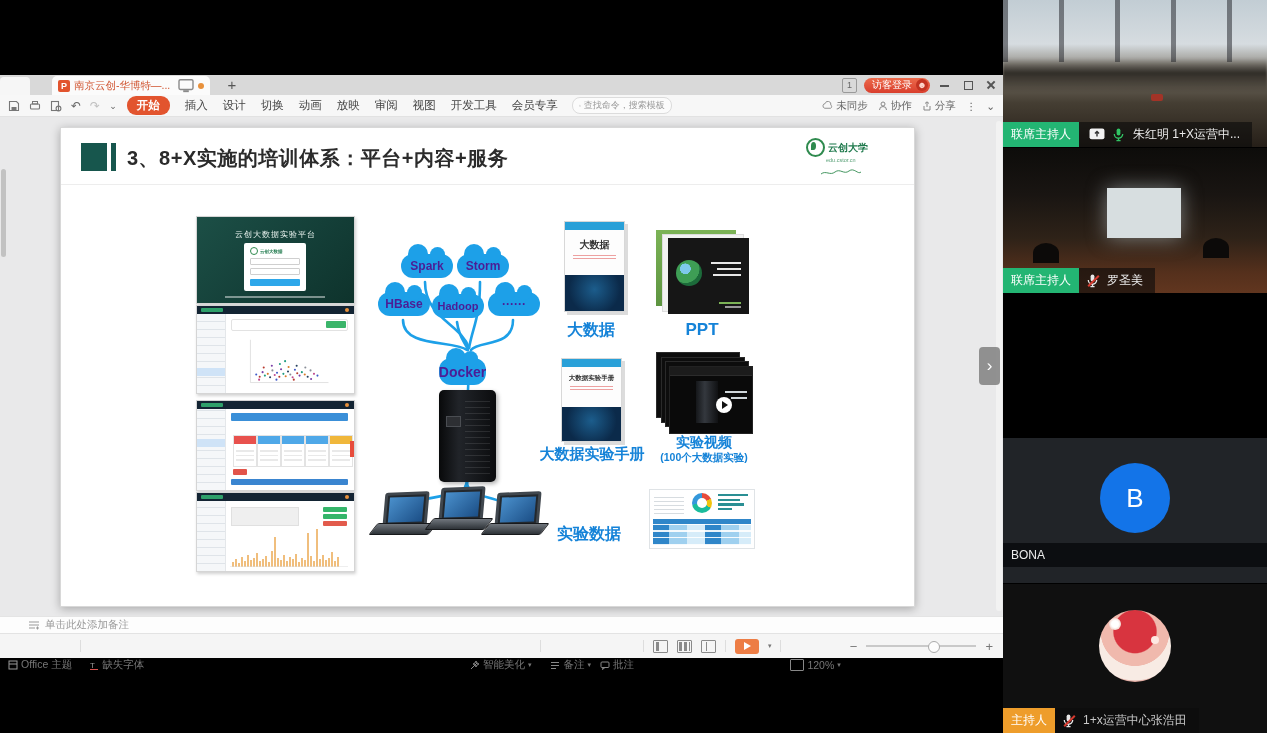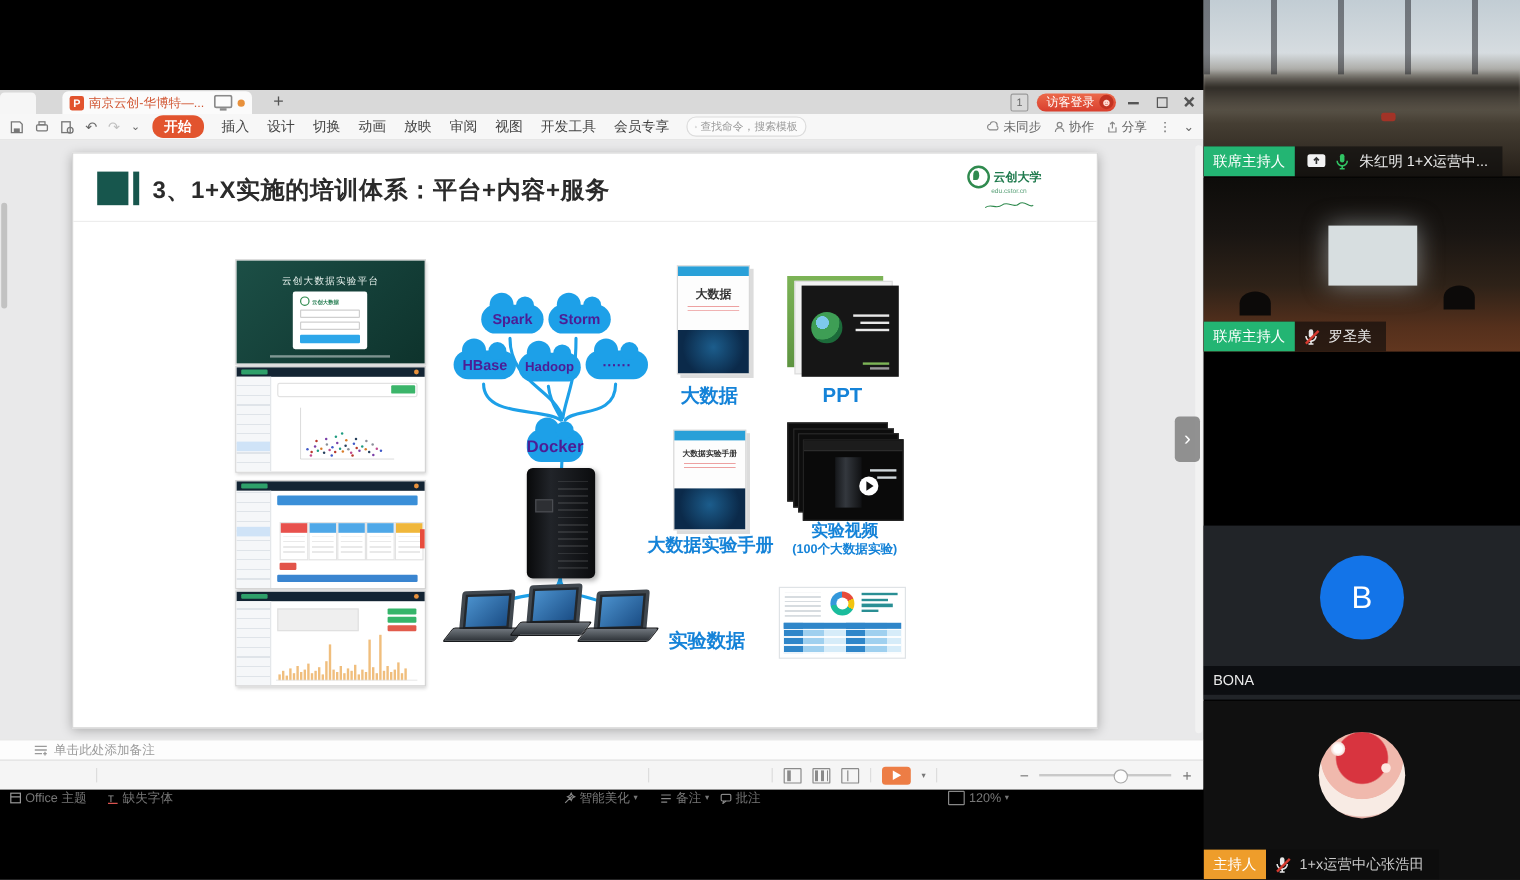--- a/index.html
+++ b/index.html
@@ -195,21 +195,21 @@
      box-shadow:0 0 20px rgba(215,225,230,.5);}
   #vt2 .fig{position:absolute;width:26px;height:20px;border-radius:50% 50% 0 0;background:#0c0a09;}
   #vt3{top:294px;height:143px;background:linear-gradient(180deg,#7d8077 0%,#5d6157 30%,#3c4439 56%,#232a22 80%,#14190f 100%);}
   #vt3 .win{position:absolute;left:0;top:0;width:78px;height:66px;background:rgba(228,232,226,.55);}
   #vt3 .plant{position:absolute;left:118px;top:44px;width:30px;height:26px;border-radius:50%;
      background:radial-gradient(circle,#2e4d2a,#1c3018 75%);filter:blur(1px);}
   #vt3 .papers{position:absolute;left:24px;top:86px;width:44px;height:10px;background:#cfd3d0;transform:skewX(-20deg);}
   #vt4{top:438px;height:145px;background:#212428;}
   .bcircle{position:absolute;left:97px;top:25px;width:70px;height:70px;border-radius:50%;background:#1374e8;
            color:#fff;font-size:26px;display:flex;align-items:center;justify-content:center;}
-  .nbar-full{position:absolute;left:0;right:0;bottom:4px;height:24px;background:rgba(10,12,14,.9);color:#f2f2f2;
+  .nbar-full{position:absolute;left:0;right:0;bottom:16px;height:24px;background:rgba(10,12,14,.9);color:#f2f2f2;
              display:flex;align-items:center;padding:0 8px;font-size:12px;}
   #vt5{top:584px;height:149px;background:#101010;}
   .anime{position:absolute;left:96px;top:26px;width:72px;height:72px;border-radius:50%;overflow:hidden;
      background:radial-gradient(circle at 50% 30%,#d8343f 0 34%,#f0b9ad 36% 55%,#f8ebe4 56% 78%,#e0a9a0 80%);}
   .anime::before{content:"";position:absolute;left:10px;top:8px;width:12px;height:12px;border-radius:50%;
      background:radial-gradient(circle,#fff 0 40%,#f3d7d0 70%);}
   .anime::after{content:"";position:absolute;right:12px;top:26px;width:8px;height:8px;border-radius:50%;background:#fde8e2;}
 
   .nbar{position:absolute;left:0;bottom:0;height:25px;display:flex;align-items:center;gap:6px;
         background:rgba(12,12,12,.62);padding-right:12px;max-width:100%;}
@@ -316,21 +316,21 @@
 
   <div class="doc">
     <div class="lscroll"></div>
     <div class="rscroll"></div>
 
     <div class="canvas">
 
       <div class="sl-head">
         <div class="sq1"></div>
         <div class="sq2"></div>
-        <div class="sl-title">3、1+X实施的培训体系：平台+内容+服务</div>
+        <div class="sl-title">3、8+X实施的培训体系：平台+内容+服务</div>
         <div class="logo">
           <div class="logo-row">
             <span class="logo-circle"></span>
             <span class="logo-name">云创大学</span>
           </div>
           <div class="logo-dom">edu.cstor.cn</div>
           <svg class="logo-script" width="42" height="9" viewBox="0 0 42 9">
             <path d="M1 6 C6 2,10 8,15 4 S24 7,29 3 S38 7,41 4" fill="none" stroke="#2f8a4e" stroke-width="0.9"></path>
           </svg>
         </div>

